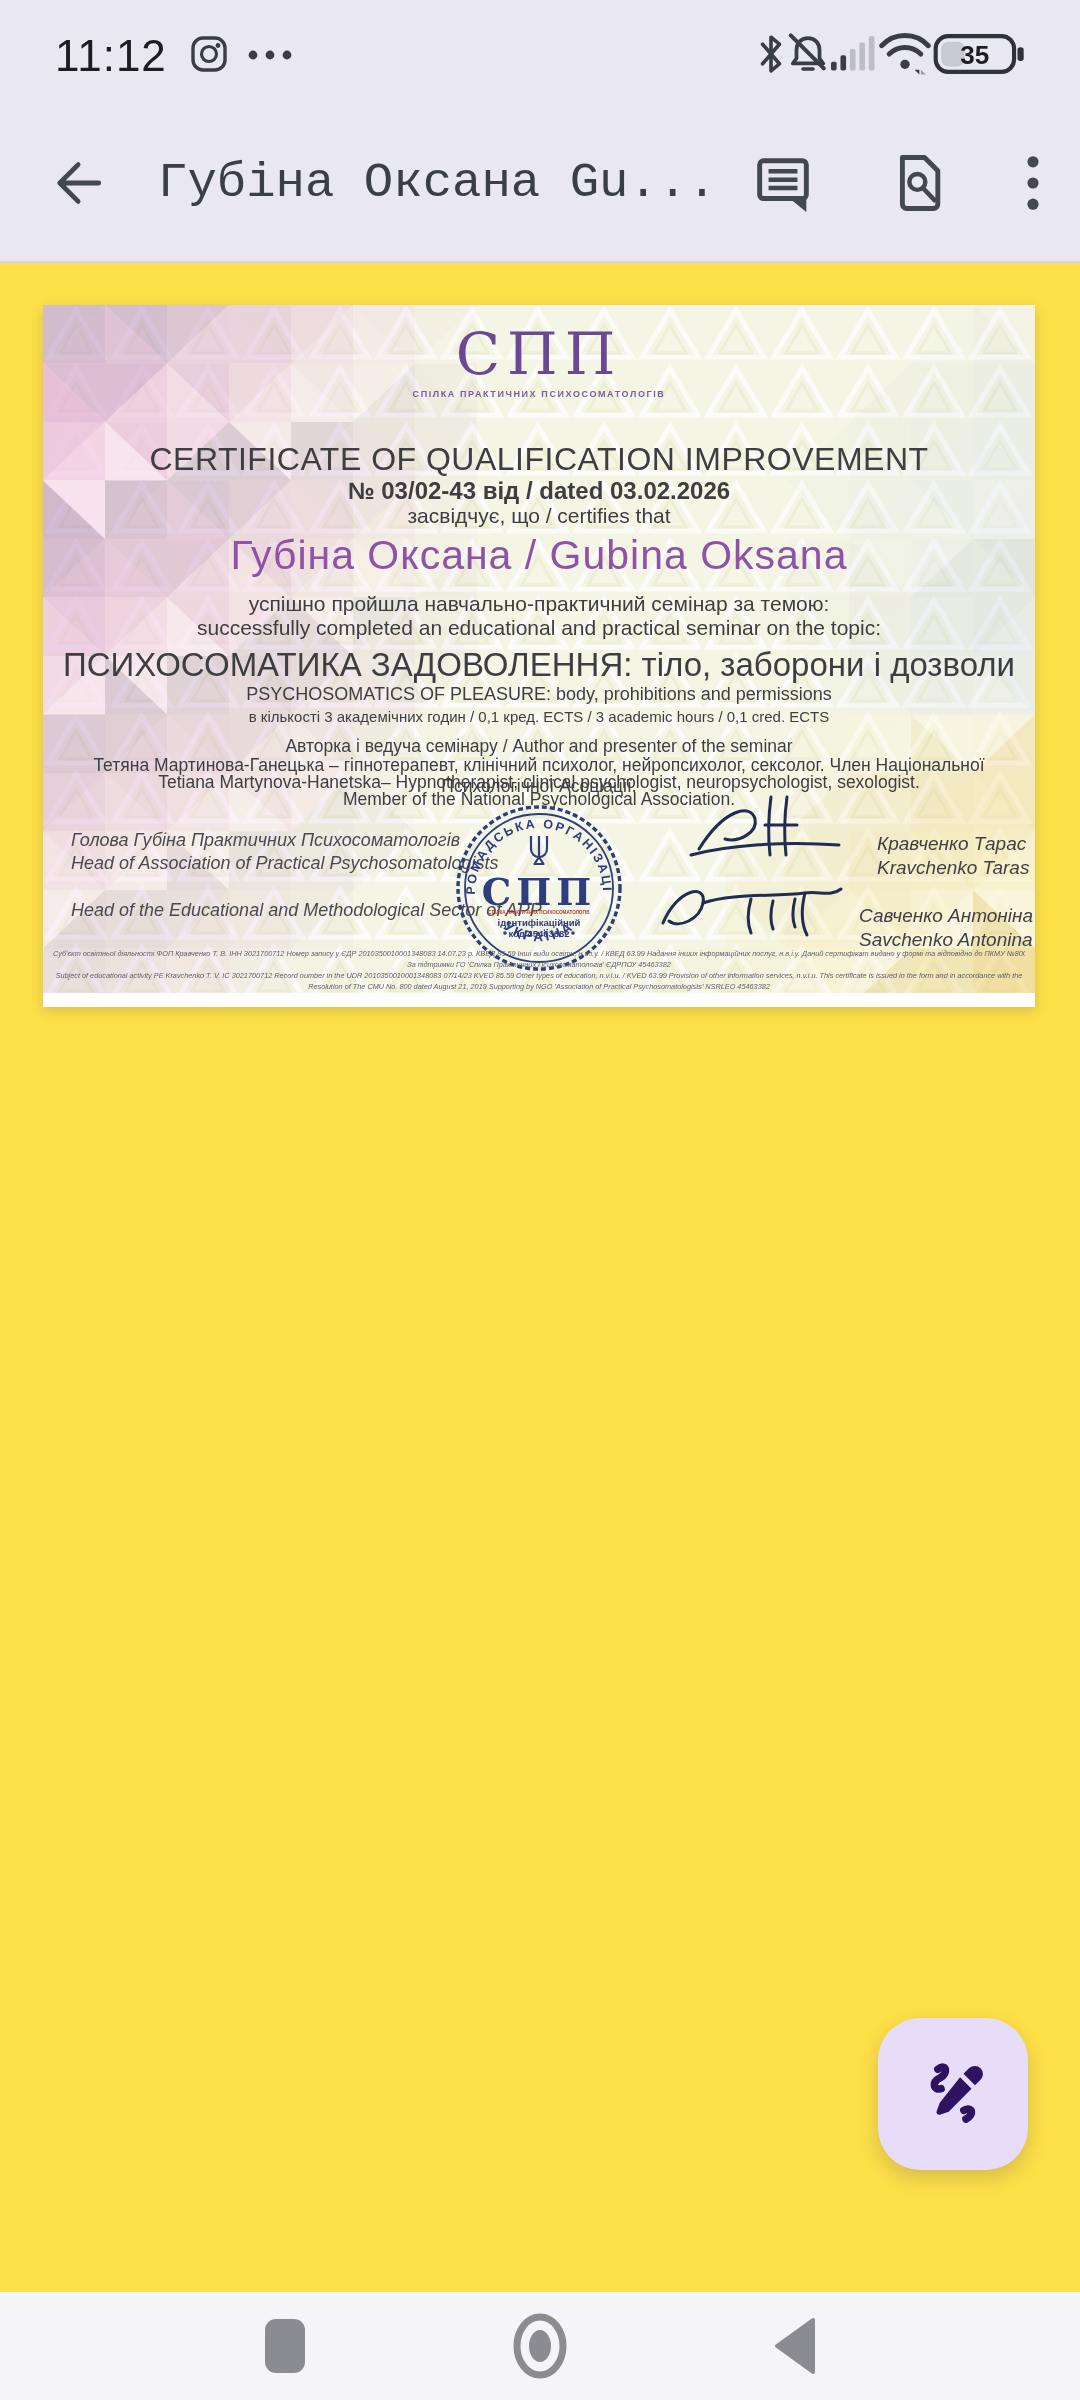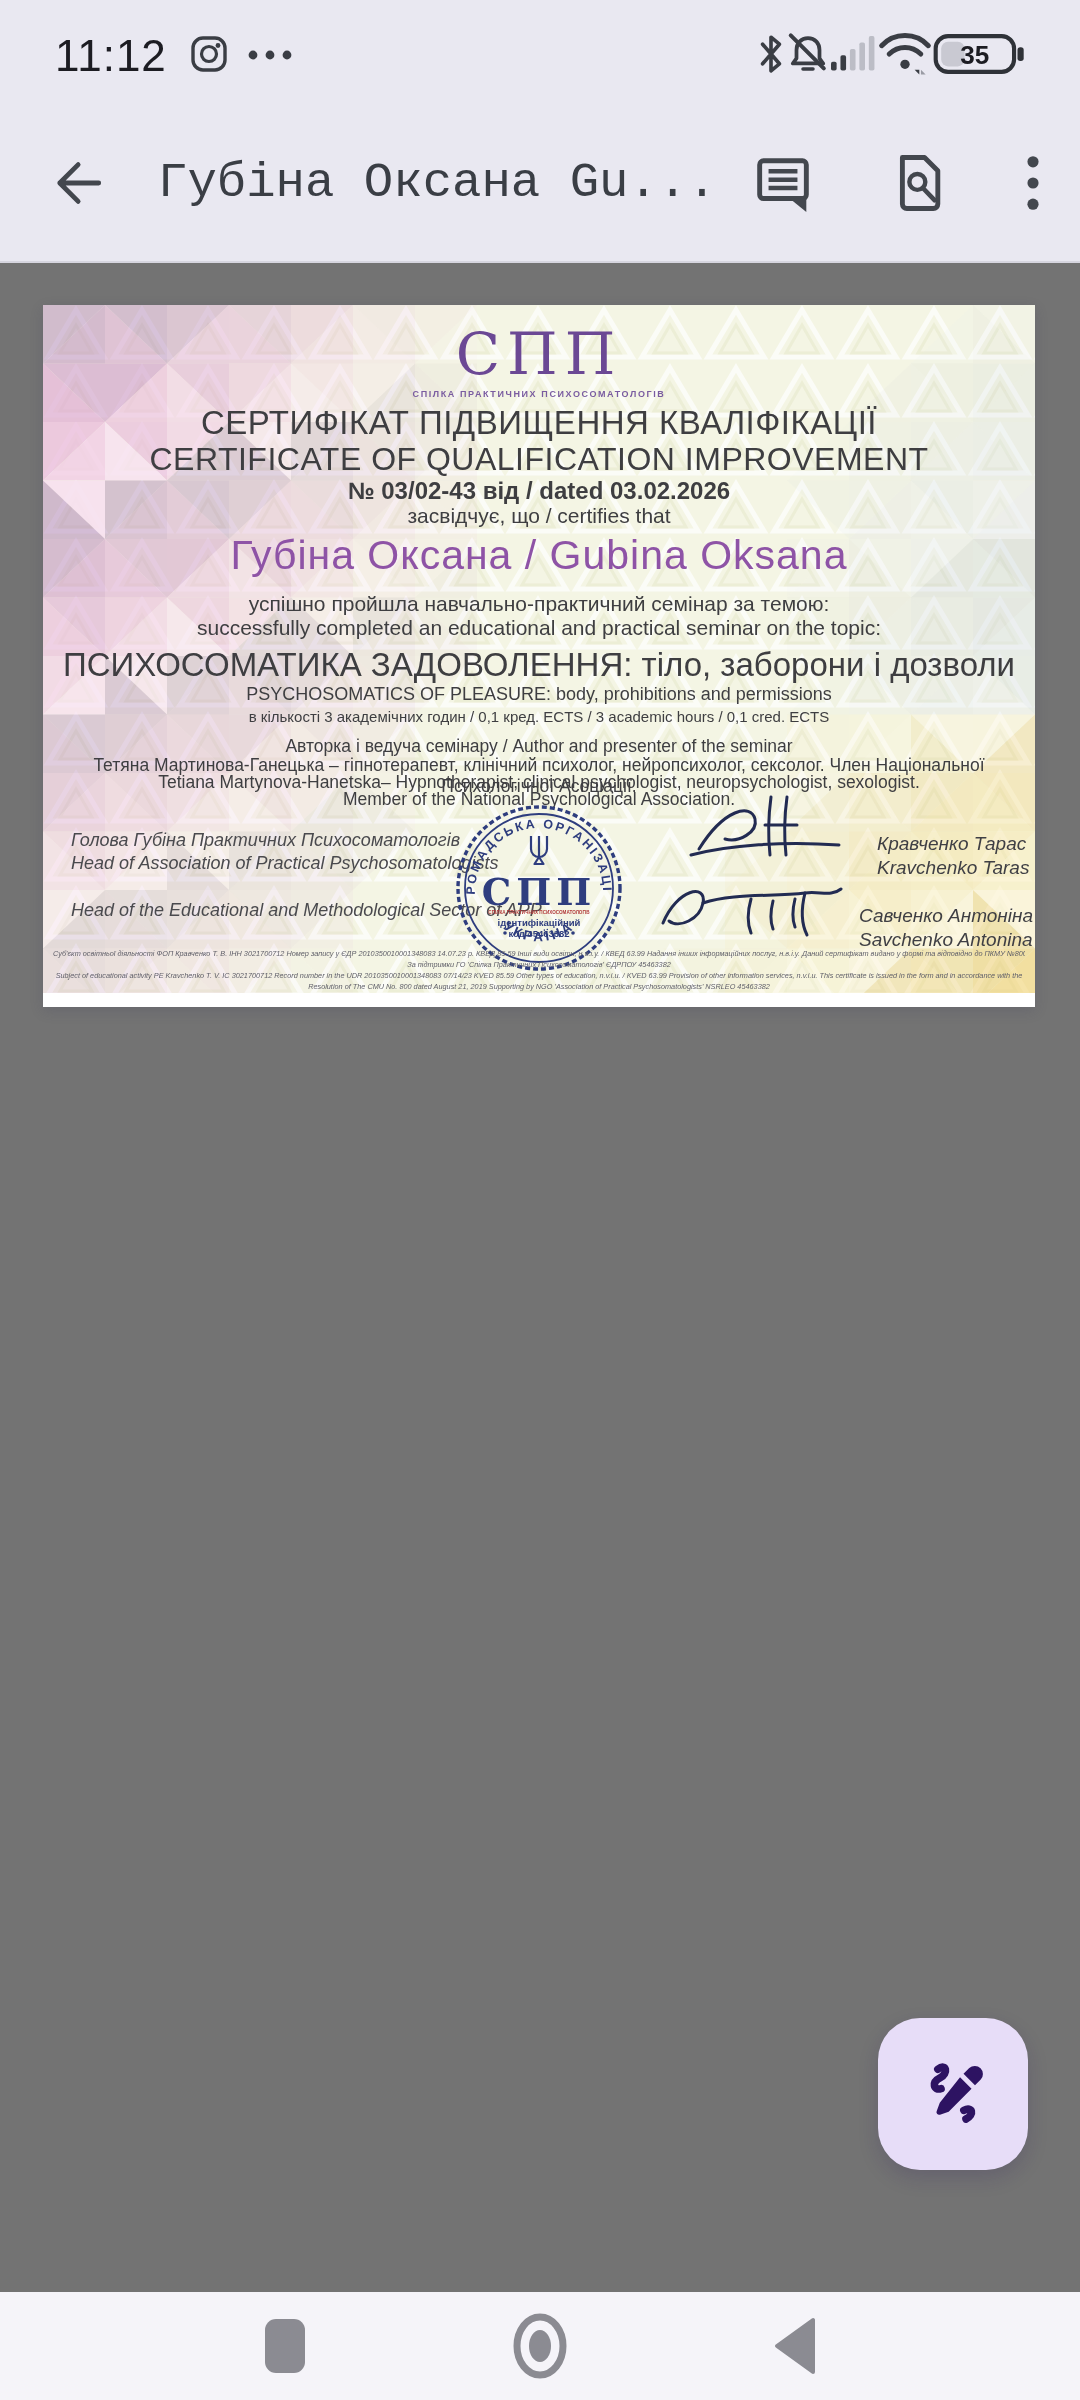--- a/index.html
+++ b/index.html
@@ -1,16 +1,16 @@
 <!DOCTYPE html>
 <html><head>
 <meta charset="utf-8">
 <style>
   html,body{margin:0;padding:0;background:#d0d0d6;}
-  .screen{position:relative;width:1080px;height:2400px;background:#737373;overflow:hidden;
+  .screen{position:relative;width:1080px;height:2400px;background:#fde047;overflow:hidden;
           font-family:"Liberation Sans",sans-serif;}
   
   .status-bar{position:absolute;top:0;left:0;right:0;height:105px;background:#E9E8F1;
               display:flex;align-items:center;padding:6px 55px 0 55px;box-sizing:border-box;}
   .sb-time{font-size:44px;font-weight:500;color:#1C1C22;letter-spacing:1px;}
   .sb-left-icons{display:flex;align-items:center;gap:18px;margin-left:22px;}
   .sb-right{margin-left:auto;display:flex;align-items:center;gap:0;}
   
   .app-bar{position:absolute;top:105px;left:0;right:0;height:158px;background:#E9E8F1;
            border-bottom:2px solid #D6D5DF;display:flex;align-items:center;
@@ -414,21 +414,20 @@
           <polygon points="930,585 992,643.5 930,643.5" fill="#E9BE45" opacity="0.365"></polygon>
           <polygon points="930,643.5 992,643.5 930,702" fill="#E9BE45" opacity="0.450"></polygon>
           <polygon points="992,643.5 992,702 930,702" fill="#EFCB60" opacity="0.578"></polygon>
         </g>
       <rect width="992" height="702" fill="#FFFFFF" opacity="0.10"></rect>
       <rect y="688" width="992" height="14" fill="#FFFFFF"></rect>
     </svg>
 
     <div class="row c-logo">СПП</div>
     <div class="row c-logo-sub">СПІЛКА ПРАКТИЧНИХ ПСИХОСОМАТОЛОГІВ</div>
-    <div class="row c-title-uk">СЕРТИФІКАТ ПІДВИЩЕННЯ КВАЛІФІКАЦІЇ</div>
     <div class="row c-title-en">CERTIFICATE OF QUALIFICATION IMPROVEMENT</div>
     <div class="row c-number">№ 03/02-43 від / dated 03.02.2026</div>
     <div class="row c-certifies">засвідчує, що / certifies that</div>
     <div class="row c-name">Губіна Оксана / Gubina Oksana</div>
     <div class="row c-sem-uk">успішно пройшла навчально-практичний семінар за темою:</div>
     <div class="row c-sem-en">successfully completed an educational and practical seminar on the topic:</div>
     <div class="row c-topic-uk">ПСИХОСОМАТИКА ЗАДОВОЛЕННЯ: тіло, заборони і дозволи</div>
     <div class="row c-topic-en">PSYCHOSOMATICS OF PLEASURE: body, prohibitions and permissions</div>
     <div class="row c-hours">в кількості 3 академічних годин / 0,1 кред. ECTS / 3 academic hours / 0,1 cred. ECTS</div>
     <div class="row c-auth-h">Авторка і ведуча семінару / Author and presenter of the seminar</div>

